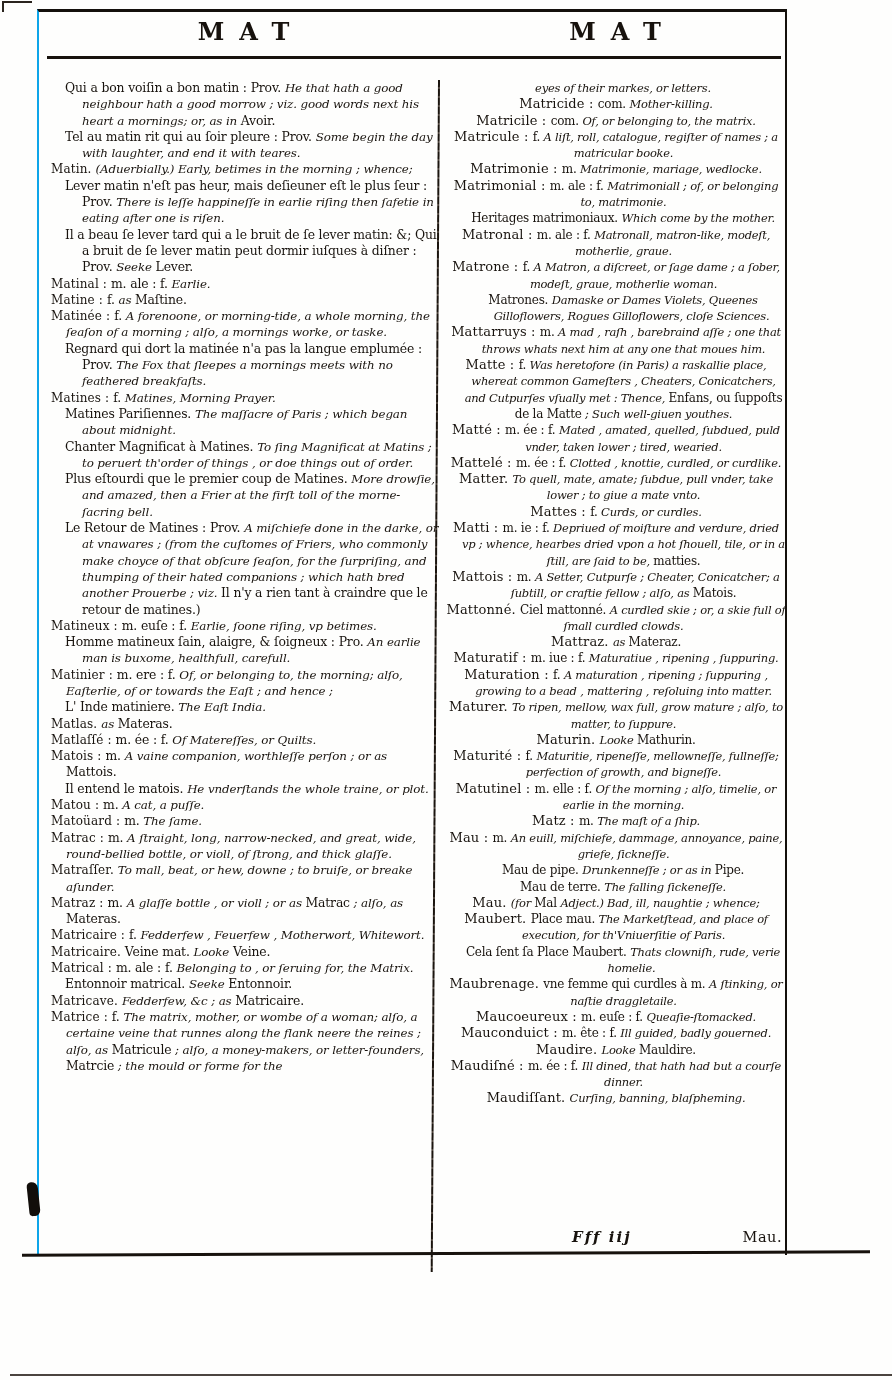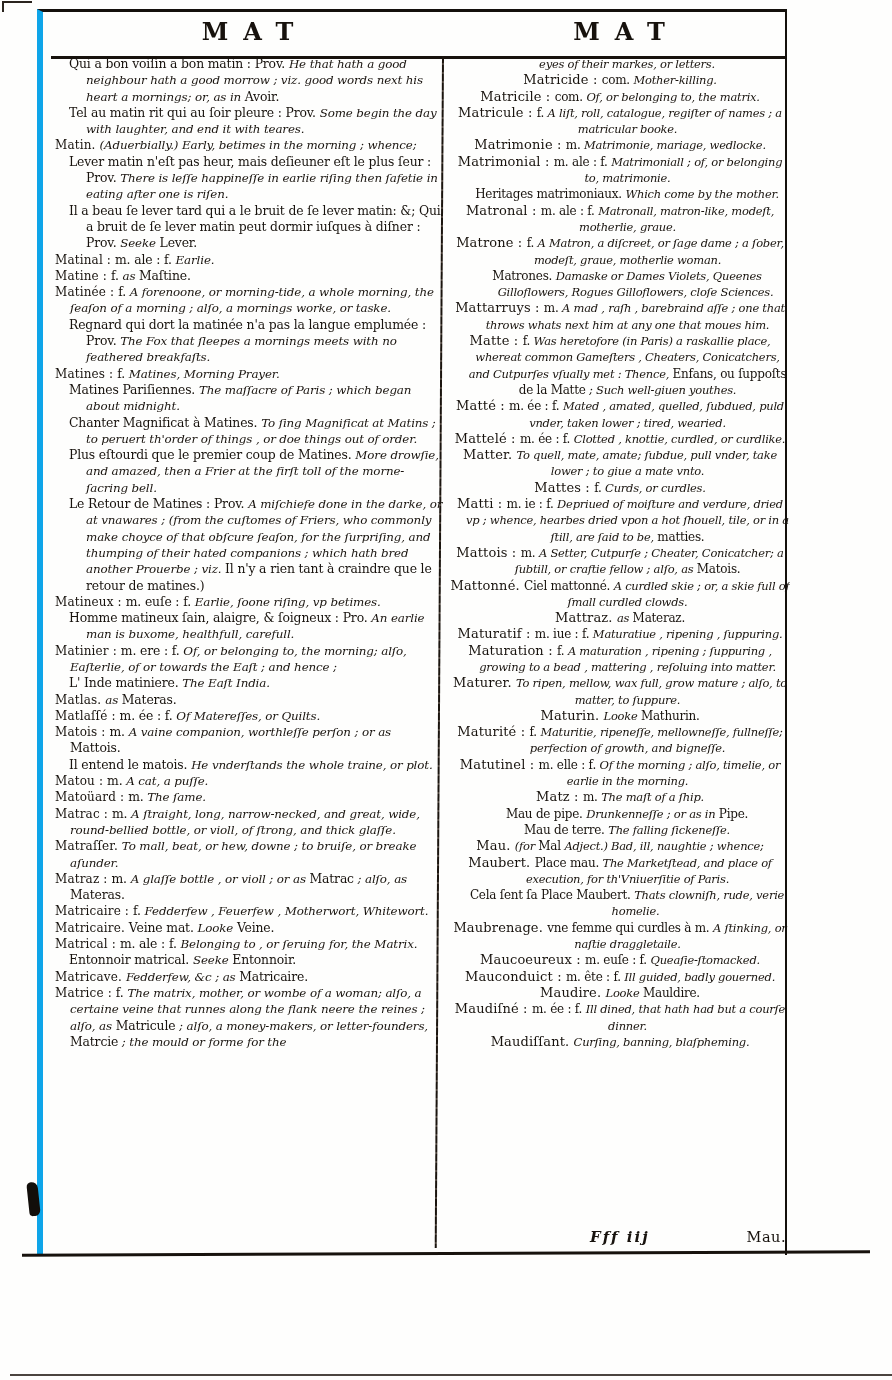--- a/index.html
+++ b/index.html
@@ -9,41 +9,41 @@
     font-family:"DejaVu Serif", serif;
     color:#18130e;
     position:relative;
     overflow:hidden;
   }
   .frame{
     position:absolute;
     left:37px;top:9px;
     width:750px;height:1246px;
     border-top:3px solid #14100c;
-    border-left:6px solid #0ea5e9;
+    border-left:2px solid #0ea5e9;
     border-right:2px solid #14100c;
     box-sizing:border-box;
   }
   .corner-artifact-h{position:absolute;left:2px;top:1px;width:30px;height:2px;background:#2a241e;}
   .corner-artifact-v{position:absolute;left:2px;top:1px;width:2px;height:11px;background:#2a241e;}
   .header-row{position:absolute;top:5px;left:0;width:100%;height:40px;}
   .running-head{
     position:absolute;top:0;
     font-size:24px;font-weight:700;
     letter-spacing:15px;text-indent:15px;
     text-align:center;
     color:#17120d;
   }
   .running-head.left{left:12px;width:385px;}
   .running-head.right{left:408px;width:336px;}
   .head-rule{
     position:absolute;left:8px;top:44px;width:734px;height:3px;
     background:#17120d;
   }
-  .columns{position:absolute;left:0;top:44px;width:100%;height:1192px;}
+  .columns{position:absolute;left:0;top:68px;width:100%;height:1192px;}
   .col{
     position:absolute;top:0;height:1192px;overflow:hidden;
   }
   .col.left{left:12px;width:388px;}
   .col.right{left:407px;width:340px;}
   .divider{
     position:absolute;left:399px;top:0;width:2px;height:1192px;
     background:repeating-linear-gradient(to bottom,#1b150f 0 7px,#4a4038 7px 9px);
     transform:rotate(0.35deg);transform-origin:top center;
   }
@@ -74,21 +74,21 @@
   .run-r{font-size:12.4px;}
   .run-i{font-style:italic;font-size:11.9px;}
   .col.right p.entry{font-size:12px;letter-spacing:-0.25px;text-align:center;}
   .col.right .run-h{font-size:13px;}
   .col.right .run-r{font-size:12px;}
   .col.right .run-i{font-size:11.5px;}
   .col-footer{
     position:absolute;left:407px;top:1216px;width:340px;height:20px;
   }
   .signature-mark{
-    position:absolute;left:140px;
+    position:absolute;left:126px;
     font-style:italic;font-weight:700;font-size:15px;letter-spacing:2px;
   }
   .catchword{
     position:absolute;right:4px;top:1px;
     font-size:14.5px;letter-spacing:0.5px;
   }
 </style>
 </head>
 <body>
 
@@ -156,20 +156,21 @@
         <p class="entry e"><span class="run-h">Mattois : </span><span class="run-r">m. </span><span class="run-i">A Setter, Cutpurſe ; Cheater, Conicatcher; a ſubtill, or craftie fellow ; alſo, as </span><span class="run-r">Matois.</span></p>
         <p class="entry e"><span class="run-h">Mattonné. </span><span class="run-r">Ciel mattonné. </span><span class="run-i">A curdled skie ; or, a skie full of ſmall curdled clowds.</span></p>
         <p class="entry e"><span class="run-h">Mattraz. </span><span class="run-i">as </span><span class="run-r">Materaz.</span></p>
         <p class="entry e"><span class="run-h">Maturatif : </span><span class="run-r">m. iue : f. </span><span class="run-i">Maturatiue , ripening , ſuppuring.</span></p>
         <p class="entry e"><span class="run-h">Maturation : </span><span class="run-r">f. </span><span class="run-i">A maturation , ripening ; ſuppuring , growing to a bead , mattering , reſoluing into matter.</span></p>
         <p class="entry e"><span class="run-h">Maturer. </span><span class="run-i">To ripen, mellow, wax full, grow mature ; alſo, to matter, to ſuppure.</span></p>
         <p class="entry e"><span class="run-h">Maturin. </span><span class="run-i">Looke </span><span class="run-r">Mathurin.</span></p>
         <p class="entry e"><span class="run-h">Maturité : </span><span class="run-r">f. </span><span class="run-i">Maturitie, ripeneſſe, mellowneſſe, fullneſſe; perfection of growth, and bigneſſe.</span></p>
         <p class="entry e"><span class="run-h">Matutinel : </span><span class="run-r">m. elle : f. </span><span class="run-i">Of the morning ; alſo, timelie, or earlie in the morning.</span></p>
         <p class="entry e"><span class="run-h">Matz : </span><span class="run-r">m. </span><span class="run-i">The maſt of a ſhip.</span></p>
+        <p class="entry e"><span class="run-h">Mau : </span><span class="run-r">m. </span><span class="run-i">An euill, miſchiefe, dammage, annoyance, paine, griefe, ſickneſſe.</span></p>
         <p class="entry s"><span class="run-r">Mau de pipe. </span><span class="run-i">Drunkenneſſe ; or as in </span><span class="run-r">Pipe.</span></p>
         <p class="entry s"><span class="run-r">Mau de terre. </span><span class="run-i">The falling ſickeneſſe.</span></p>
         <p class="entry e"><span class="run-h">Mau. </span><span class="run-i">(for </span><span class="run-r">Mal </span><span class="run-i">Adject.) Bad, ill, naughtie ; whence;</span></p>
         <p class="entry e"><span class="run-h">Maubert. </span><span class="run-r">Place mau. </span><span class="run-i">The Marketſtead, and place of execution, for th'Vniuerſitie of Paris.</span></p>
         <p class="entry s"><span class="run-r">Cela ſent ſa Place Maubert. </span><span class="run-i">Thats clowniſh, rude, verie homelie.</span></p>
         <p class="entry e"><span class="run-h">Maubrenage. </span><span class="run-r">vne femme qui curdles à m. </span><span class="run-i">A ſtinking, or naſtie draggletaile.</span></p>
         <p class="entry e"><span class="run-h">Maucoeureux : </span><span class="run-r">m. euſe : f. </span><span class="run-i">Queaſie-ſtomacked.</span></p>
         <p class="entry e"><span class="run-h">Mauconduict : </span><span class="run-r">m. ête : f. </span><span class="run-i">Ill guided, badly gouerned.</span></p>
         <p class="entry e"><span class="run-h">Maudire. </span><span class="run-i">Looke </span><span class="run-r">Mauldire.</span></p>
         <p class="entry e"><span class="run-h">Maudiſné : </span><span class="run-r">m. ée : f. </span><span class="run-i">Ill dined, that hath had but a courſe dinner.</span></p>

